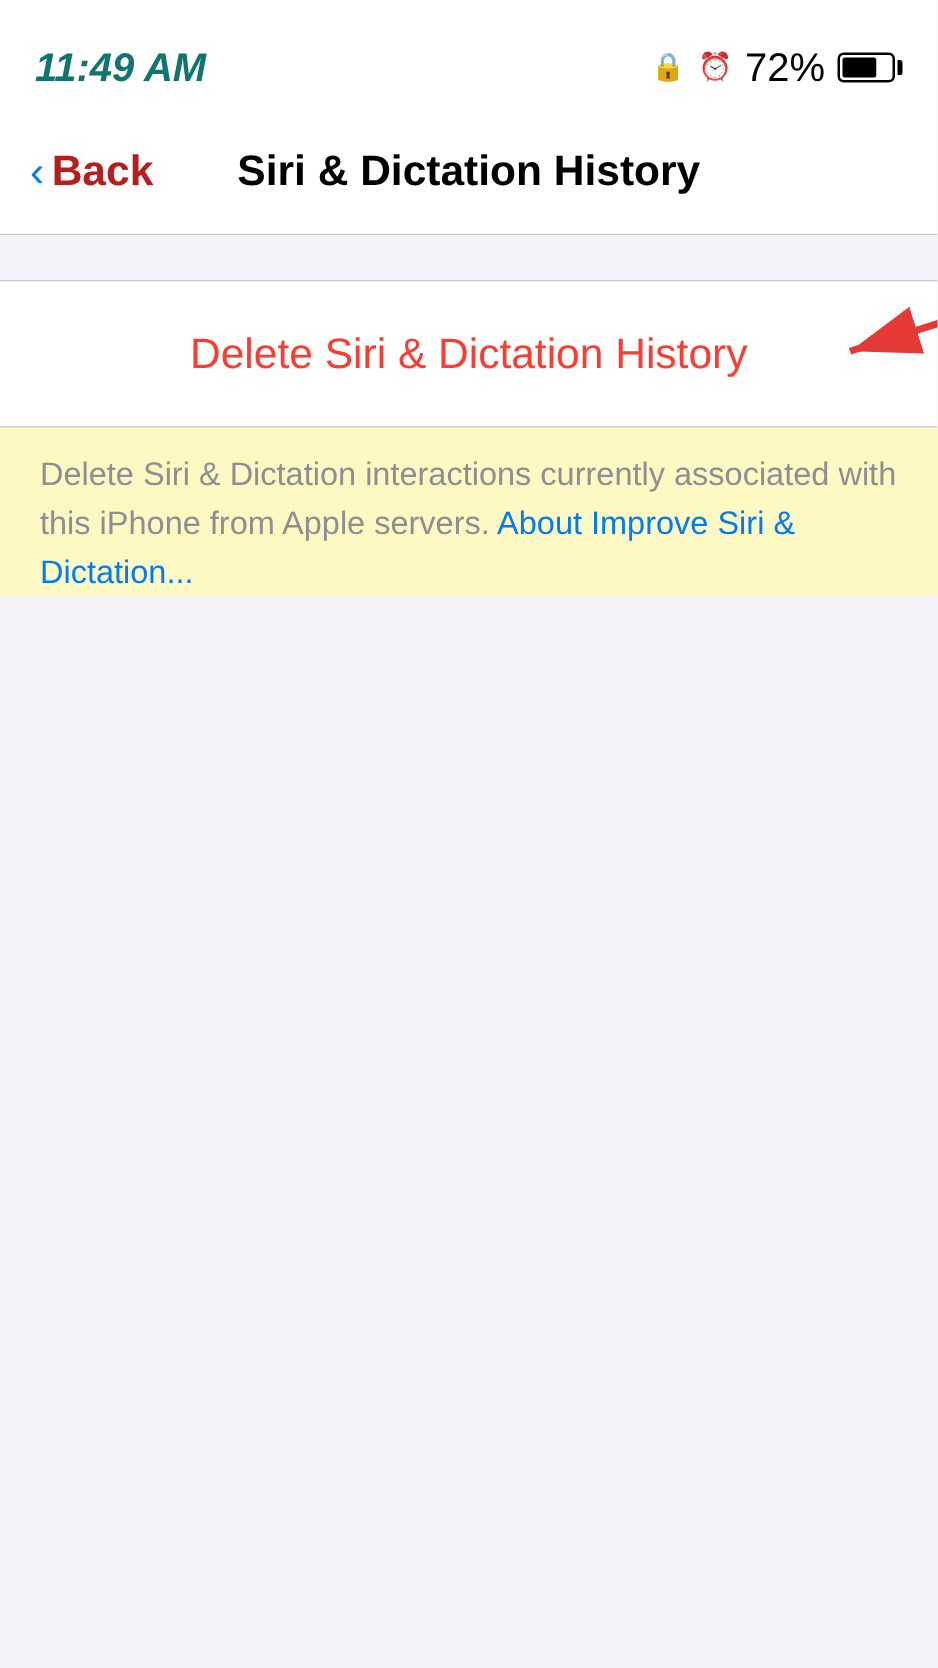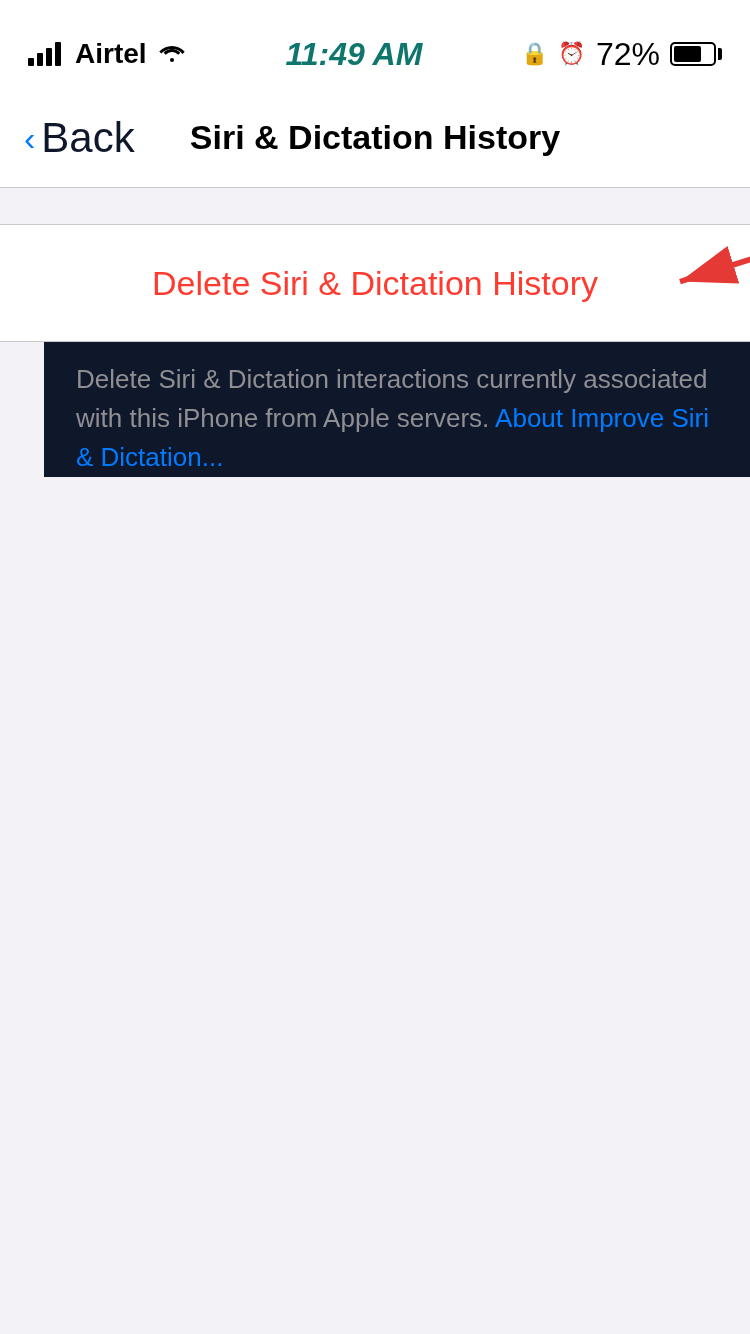--- a/index.html
+++ b/index.html
@@ -130,23 +130,23 @@
       cursor: pointer;
     }
 
     .nav-back-chevron {
       font-size: 34px;
       color: #007aff;
       line-height: 1;
     }
 
     .nav-back-label {
-      font-size: 42px;
-      color: #0f172a;
-      font-weight: 400;
+      font-size: 34px;
+      color: #b91c1c;
+      font-weight: 700;
     }
 
     .nav-title {
       font-size: 34px;
       font-weight: 700;
       color: #000;
       text-align: center;
     }
 
     
@@ -186,22 +186,21 @@
     }
 
     .red-arrow {
       width: 160px;
       height: 70px;
     }
 
     
     .description-section {
       padding: 18px 32px 0 32px;
-      background: #0f172a;
-      margin-left: 44px;
+      background: #fef9c3;
     }
 
     .description-text {
       font-size: 26px;
       color: #8e8e93;
       line-height: 1.5;
     }
 
     .description-link {
       color: #007aff;
@@ -213,36 +212,20 @@
     .page-rest {
       flex: 1;
       background: #f2f2f7;
       min-height: 700px;
     }
   </style>
 </head>
 <body>
 
 <div class="status-bar">
-  <div class="status-bar-left">
-    <div class="signal-bars">
-      <div class="signal-bar" style="height:8px;"></div>
-      <div class="signal-bar" style="height:13px;"></div>
-      <div class="signal-bar" style="height:18px;"></div>
-      <div class="signal-bar" style="height:24px;"></div>
-    </div>
-    <span class="carrier-text">Airtel</span>
-    <span class="wifi-icon">
-      <svg width="30" height="24" viewBox="0 0 30 24" fill="none">
-        <path d="M15 19a2 2 0 1 1 0 4 2 2 0 0 1 0-4z" fill="#000"></path>
-        <path d="M15 13c2.5 0 4.7 1.1 6.2 2.8l2.1-2.1A11.9 11.9 0 0 0 15 10c-3.3 0-6.3 1.4-8.4 3.6l2.1 2.1A8.4 8.4 0 0 1 15 13z" fill="#000"></path>
-        <path d="M15 7C10 7 5.5 9.1 2.3 12.5L4.4 14.6A13.9 13.9 0 0 1 15 10a13.9 13.9 0 0 1 10.6 4.9l2.1-2.1A17.4 17.4 0 0 0 15 7z" fill="#000"></path>
-      </svg>
-    </span>
-  </div>
   <div class="status-bar-center">11:49 AM</div>
   <div class="status-bar-right">
     <span class="lock-icon" style="font-size:22px;">🔒</span>
     <span class="alarm-icon" style="font-size:22px;">⏰</span>
     <span class="battery-text">72%</span>
     <div class="battery-icon">
       <div class="battery-body">
         <div class="battery-fill"></div>
       </div>
       <div class="battery-tip"></div>

